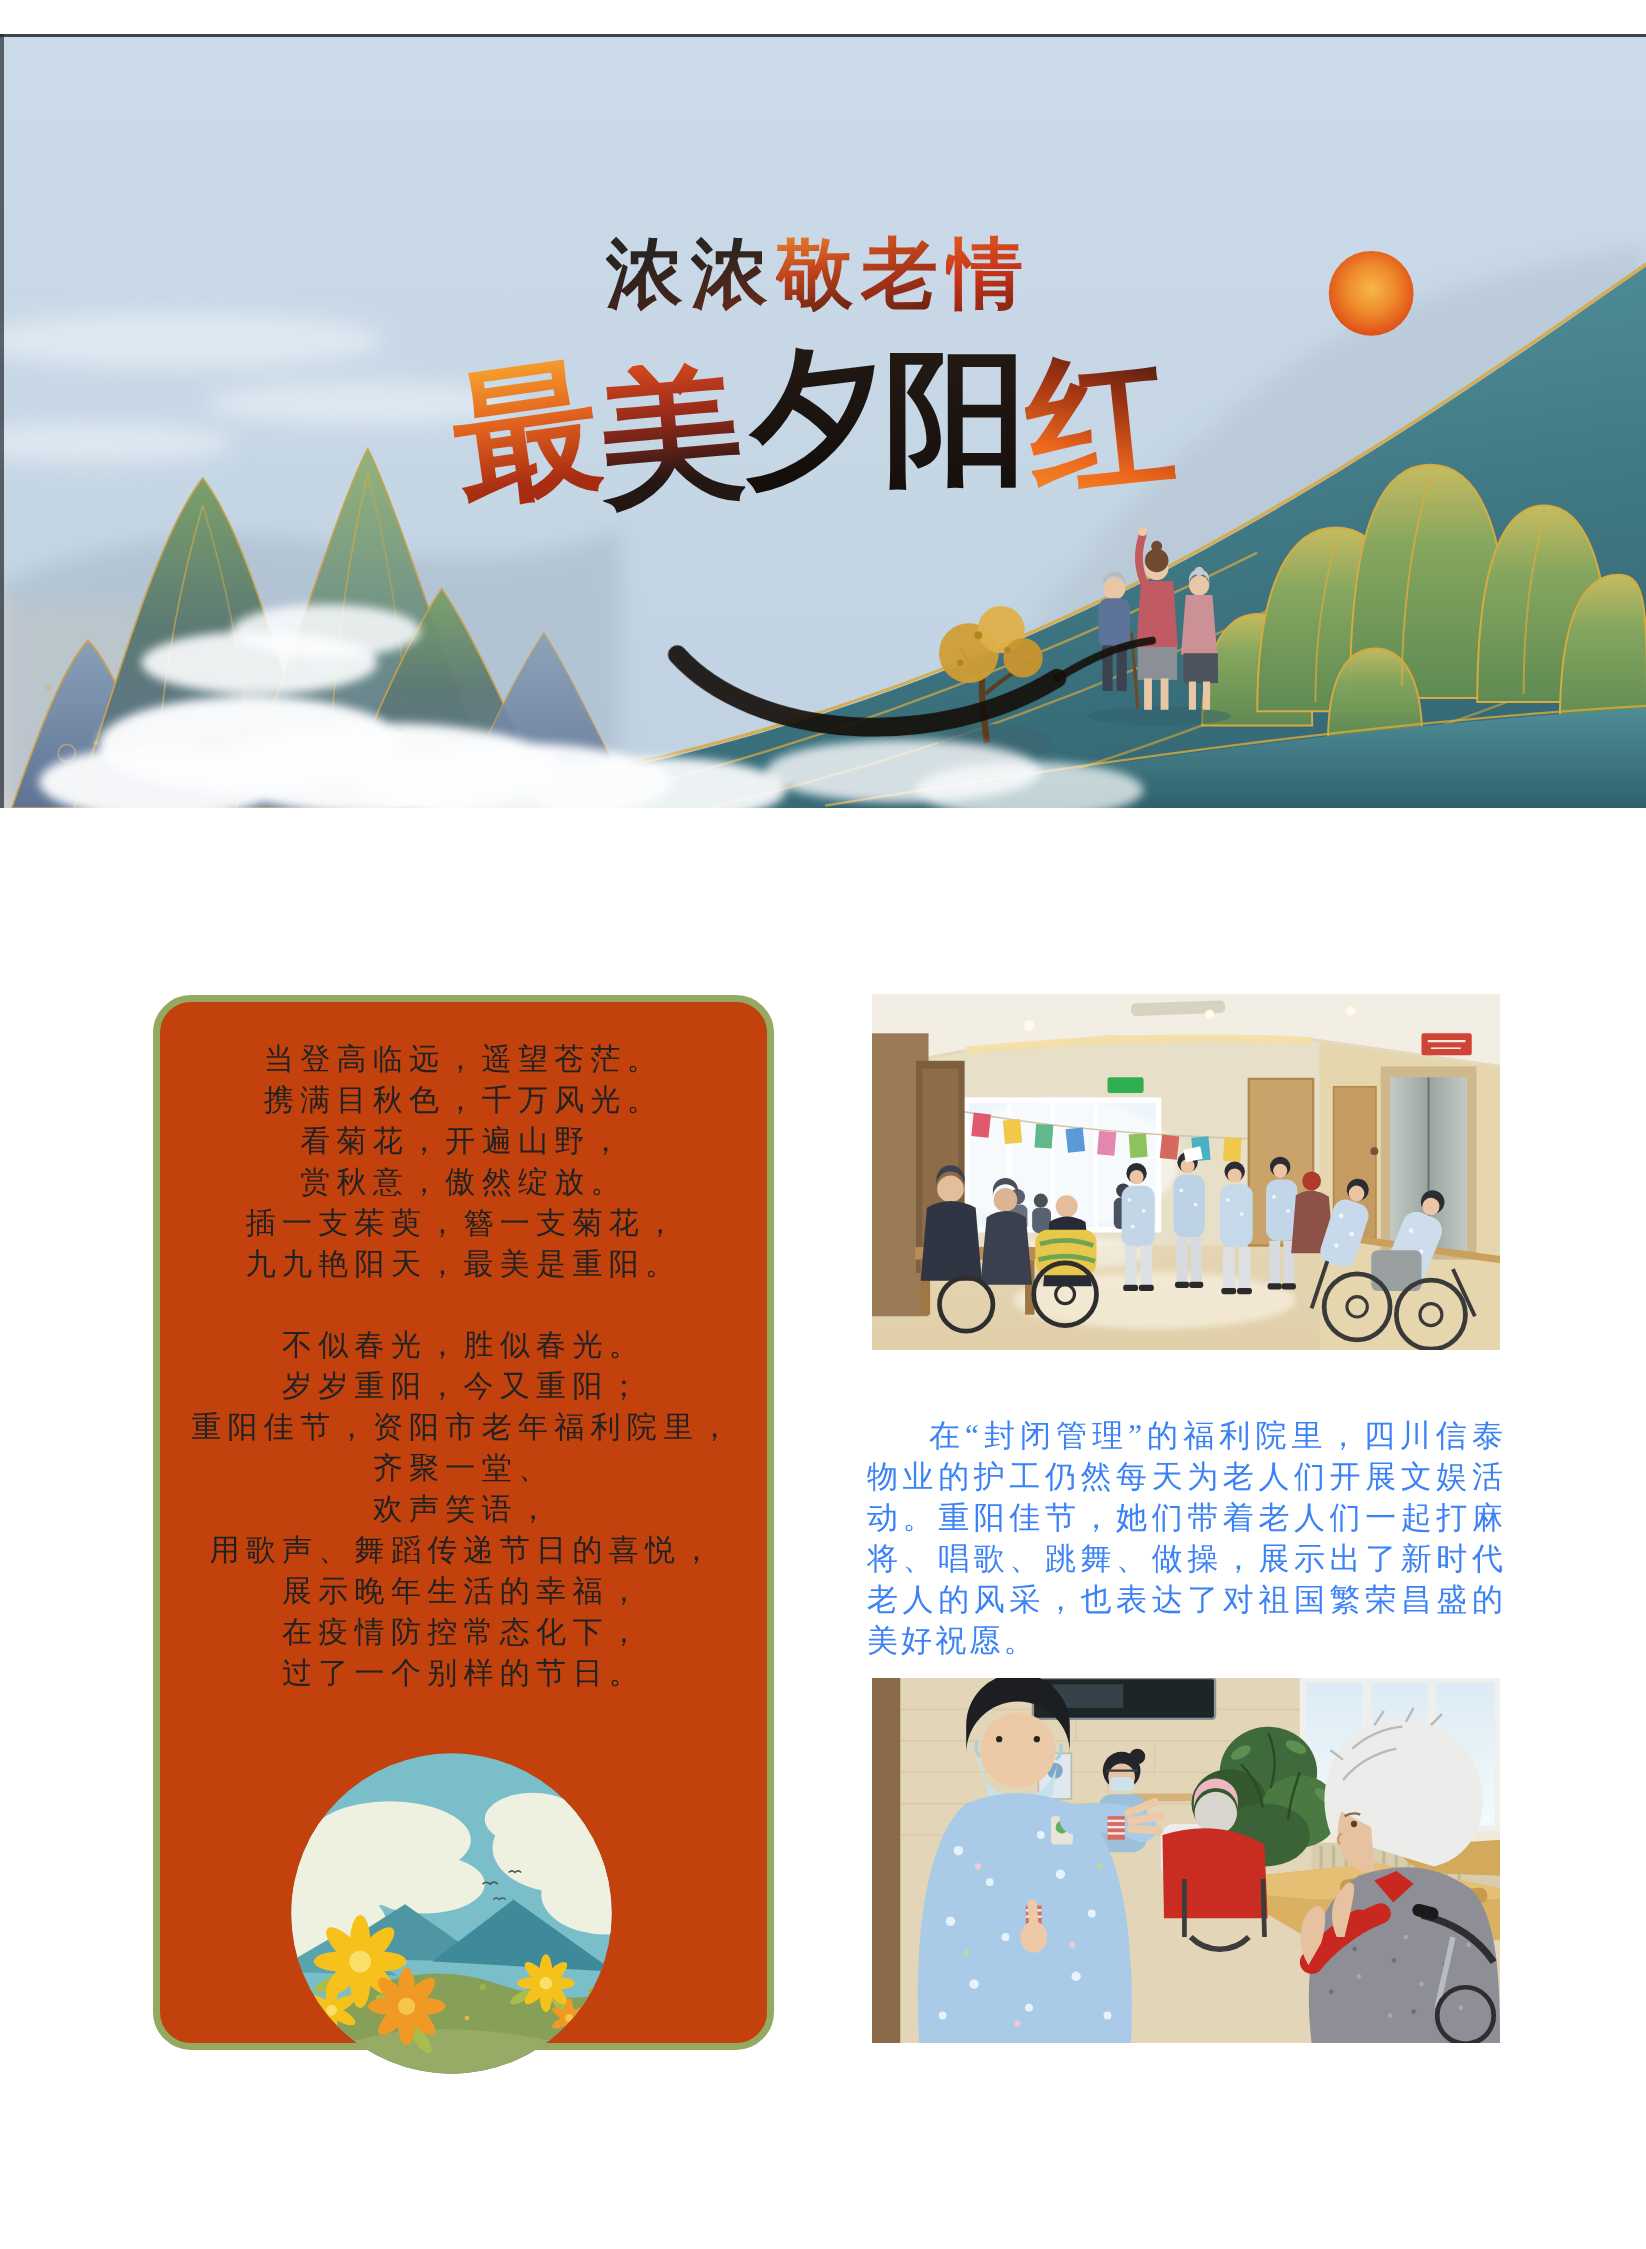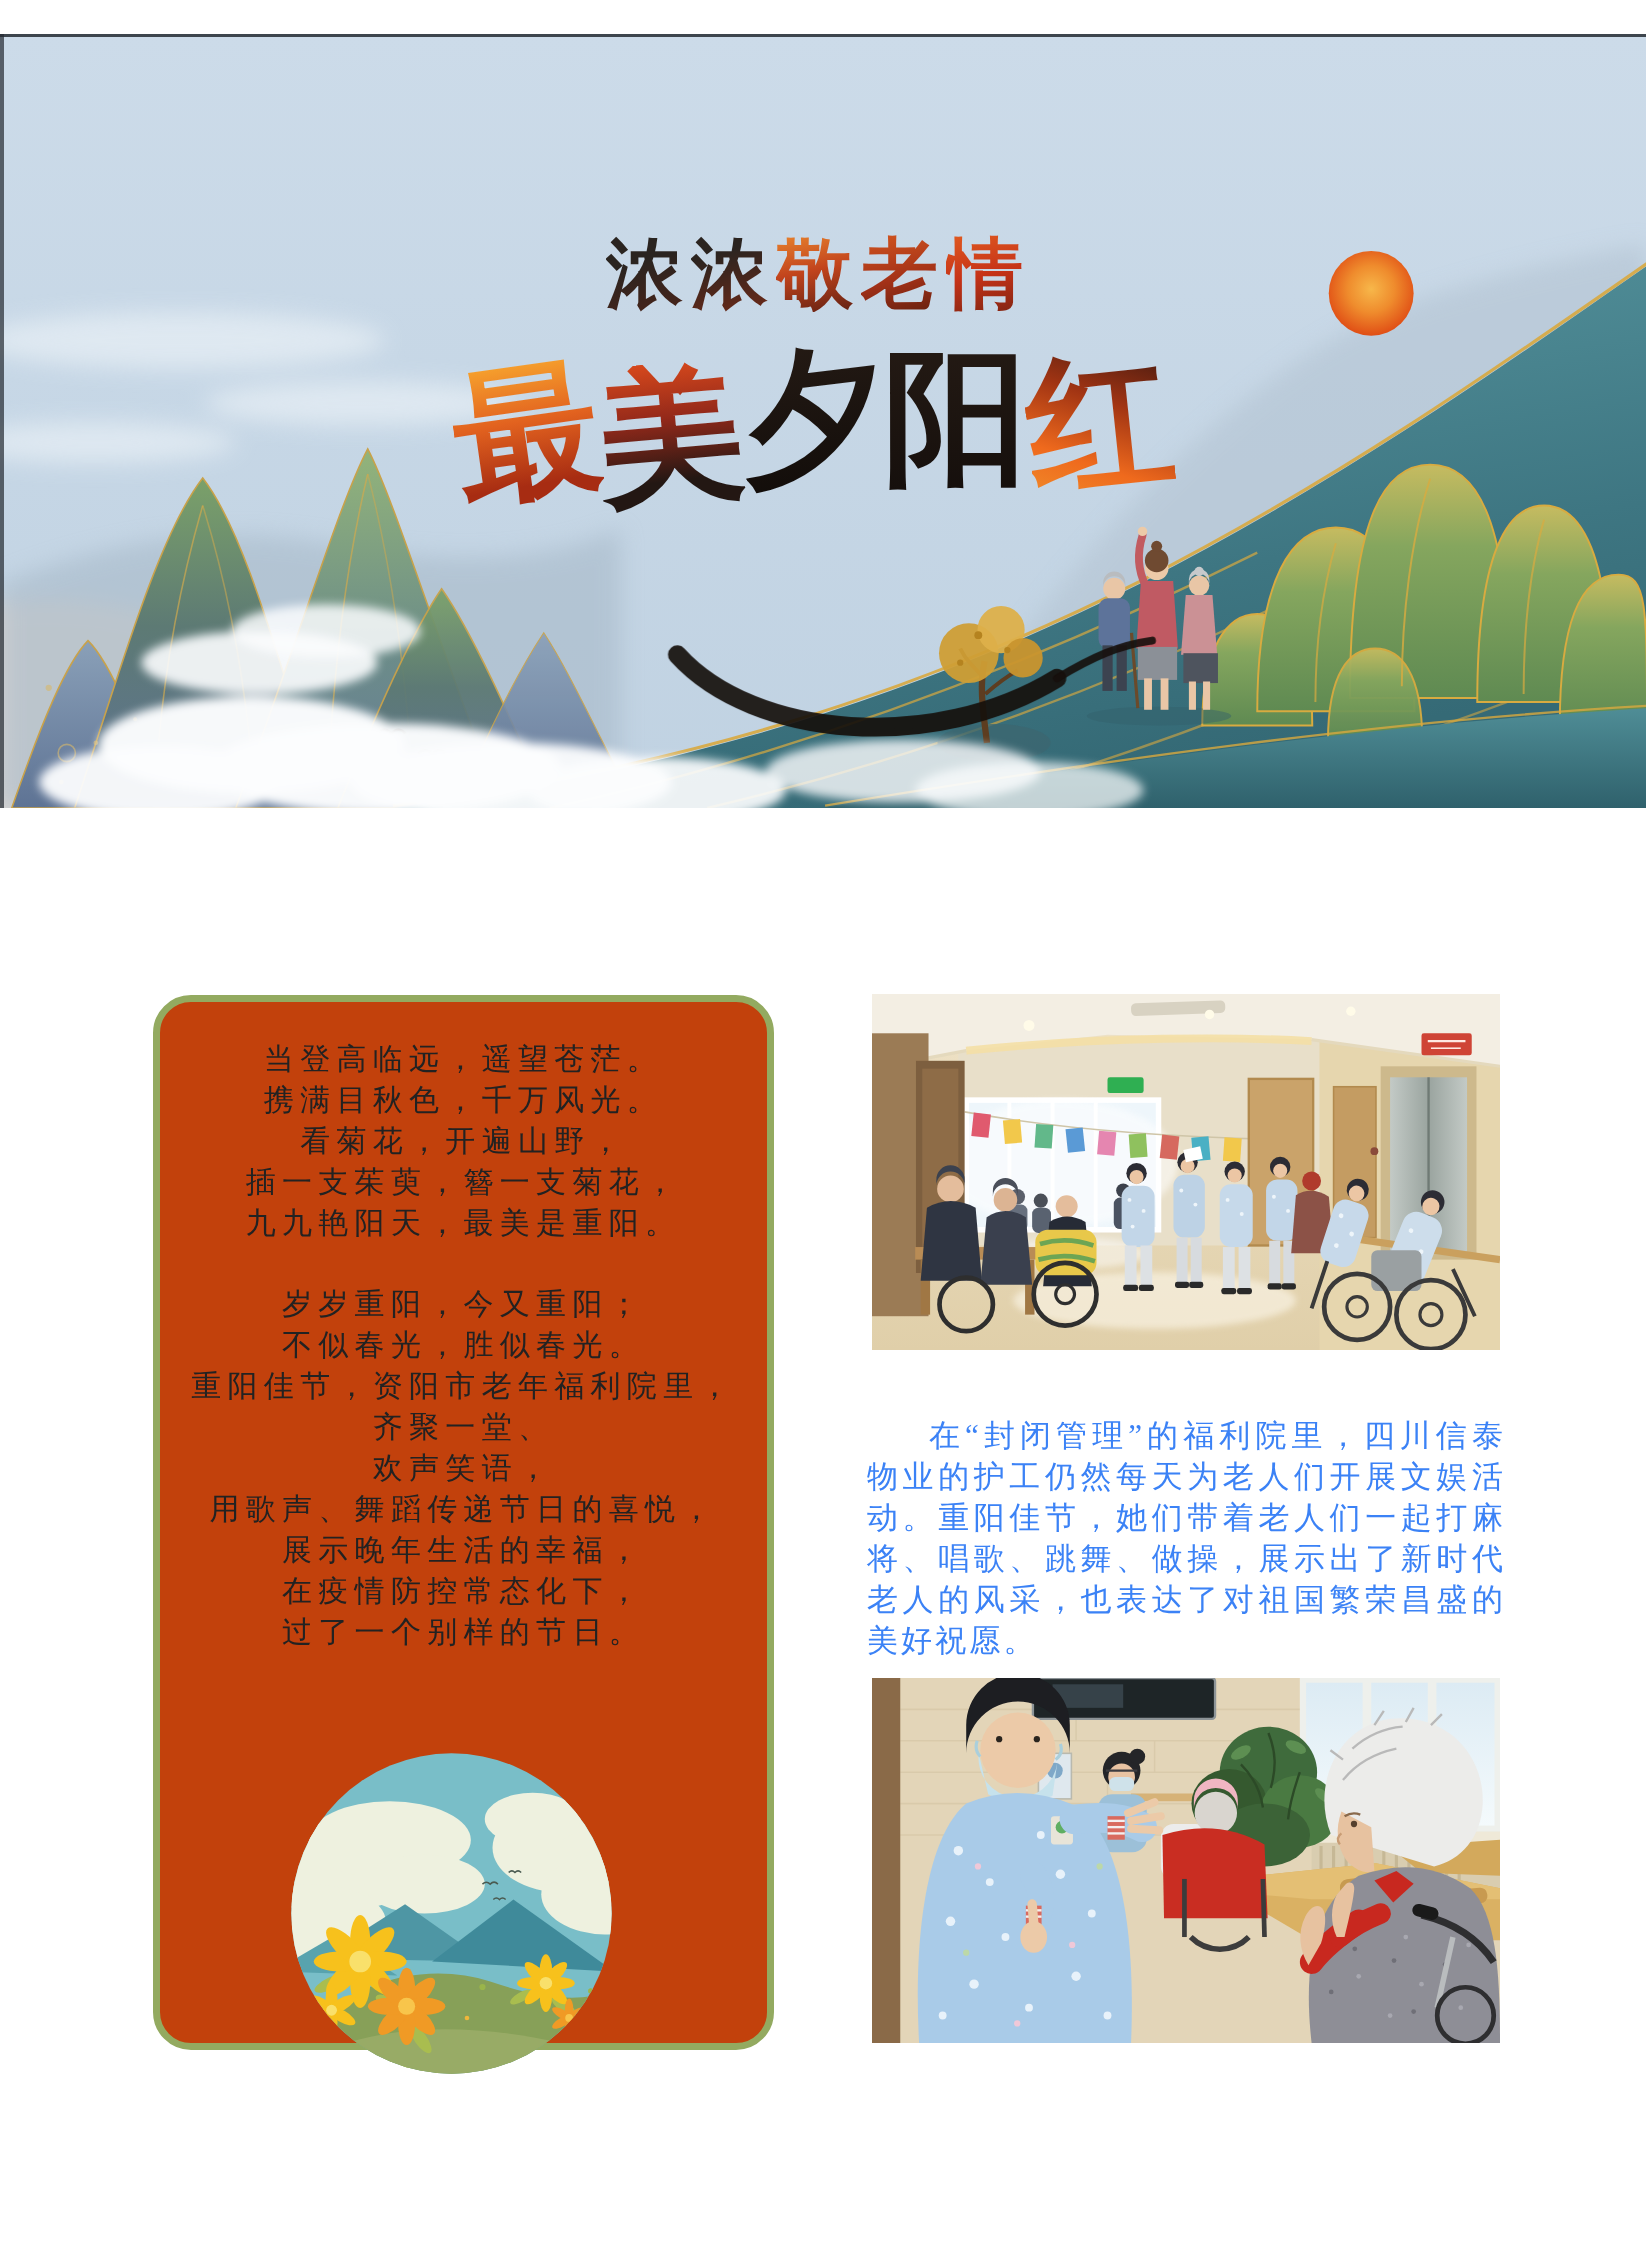--- a/index.html
+++ b/index.html
@@ -235,26 +235,27 @@
 
     <div class="title1"><span class="c1">浓</span><span class="c2">浓</span><span class="c3">敬</span><span class="c4">老</span><span class="c5">情</span></div>
     <div class="title2"><span class="c1">最</span><span class="c2">美</span><span class="c3">夕</span><span class="c4">阳</span><span class="c5">红</span></div>
   </div>
 
   <div class="poem-box">
     <div class="stanza stanza-1">
         <div>当登高临远，遥望苍茫。</div>
         <div>携满目秋色，千万风光。</div>
         <div>看菊花，开遍山野，</div>
+        <div>赏秋意，傲然绽放。</div>
         <div>插一支茱萸，簪一支菊花，</div>
         <div>九九艳阳天，最美是重阳。</div>
       </div>
     <div class="stanza stanza-2">
+        <div>不似春光，胜似春光。</div>
         <div>岁岁重阳，今又重阳；</div>
-        <div>不似春光，胜似春光。</div>
         <div>重阳佳节，资阳市老年福利院里，</div>
         <div>齐聚一堂、</div>
         <div>欢声笑语，</div>
         <div>用歌声、舞蹈传递节日的喜悦，</div>
         <div>展示晚年生活的幸福，</div>
         <div>在疫情防控常态化下，</div>
         <div>过了一个别样的节日。</div>
       </div>
   </div>
 

